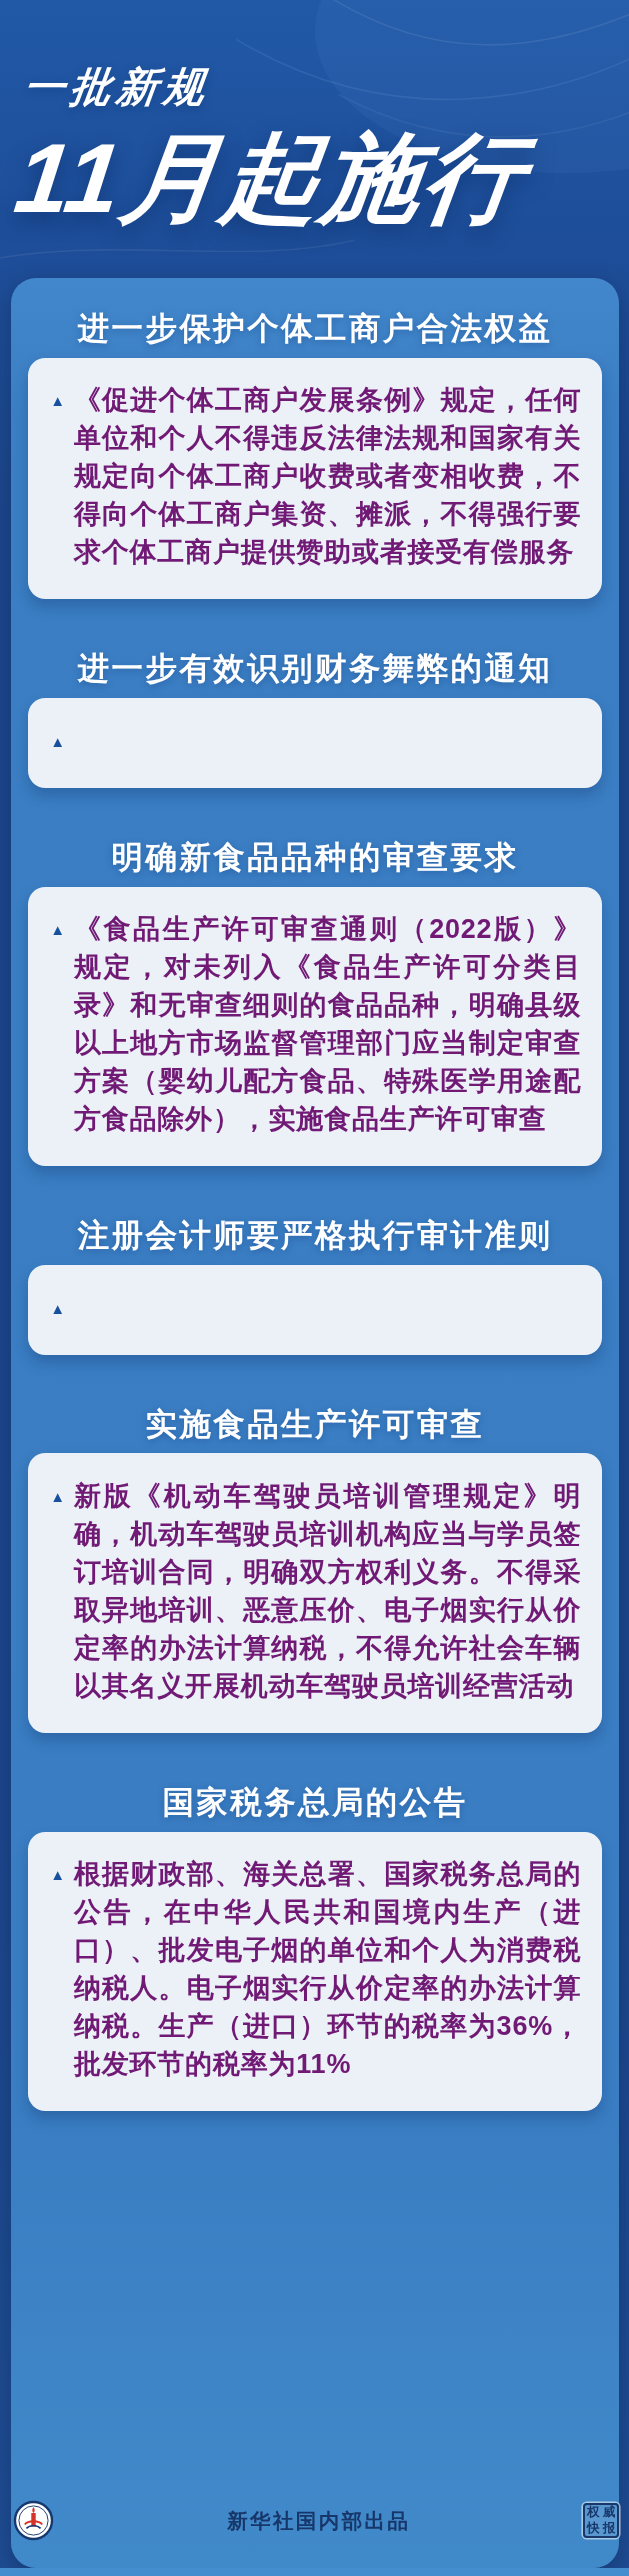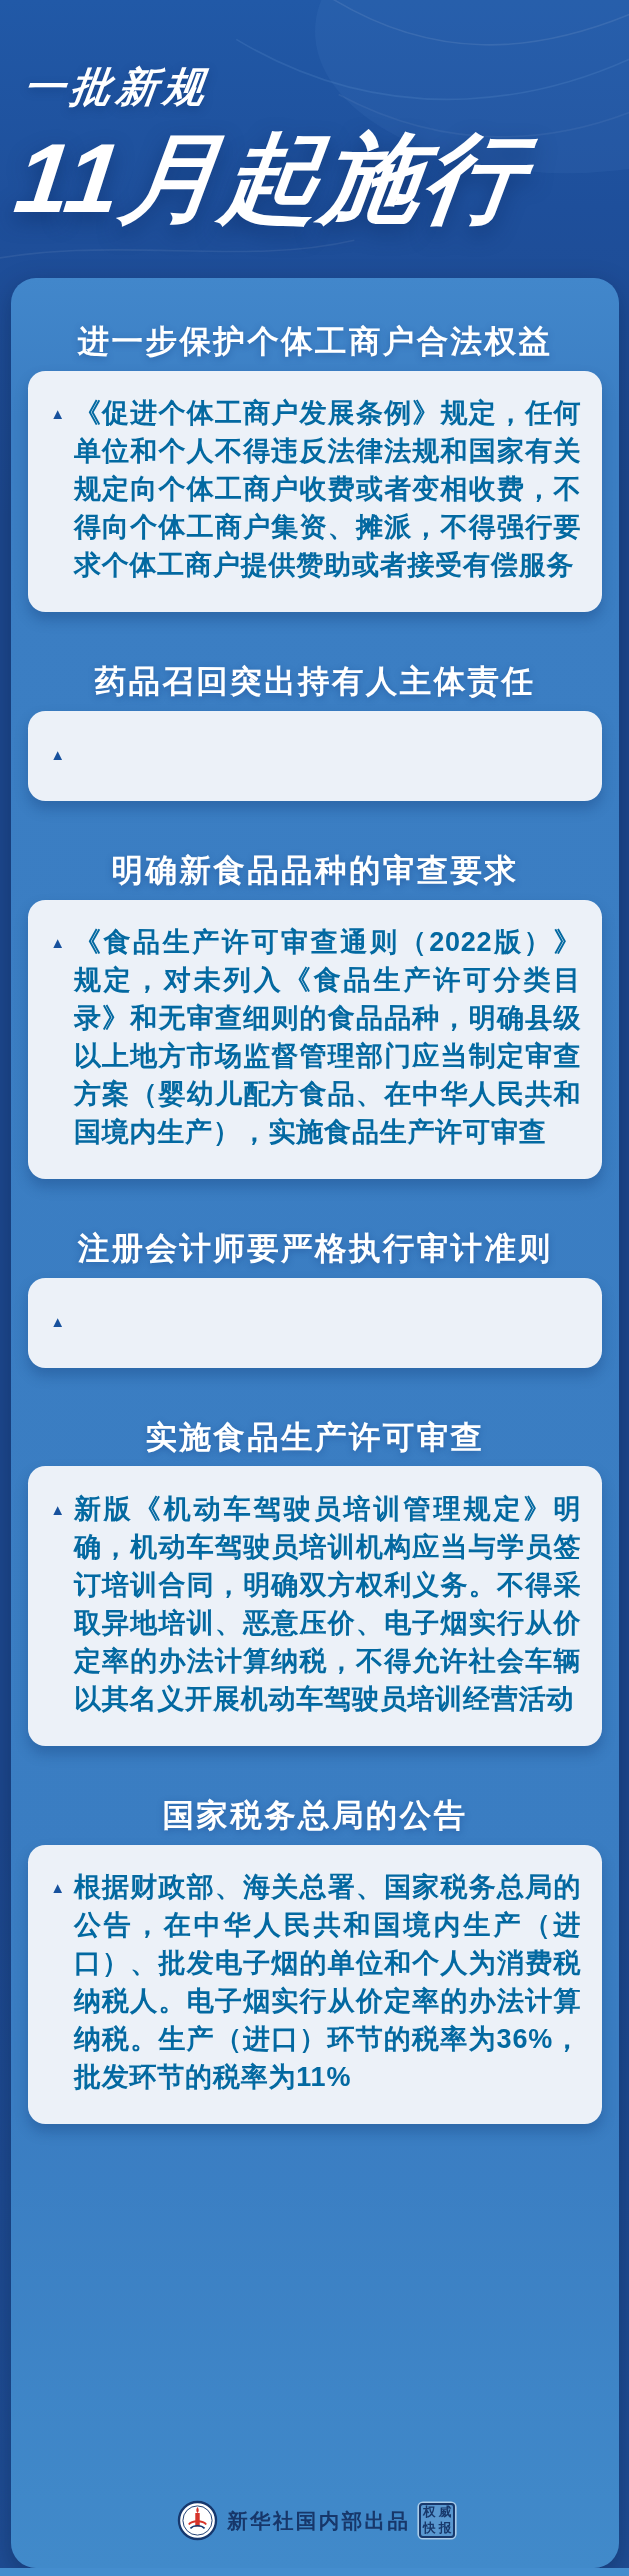--- a/index.html
+++ b/index.html
@@ -36,47 +36,47 @@
     padding-top:33px;
     box-shadow:0 7.9px 23.6px rgba(5,25,60,.35);
   }
   .section-title{
     margin:52px 0 11.8px;
     text-align:center;color:#fff;
     font-size:31.5px;line-height:35px;font-weight:800;
     letter-spacing:2.4px;
     text-shadow:0 2.4px 7px rgba(15,60,130,.4);
   }
-  .section:first-child .section-title{margin-top:13px;text-align:center;}
+  .section:first-child .section-title{margin-top:0;text-align:center;}
   .content-card{
     margin:0 17.3px;
     background:#ecf1f8;
     border-radius:17.3px;
     padding:23.6px 20.5px 28px 22px;
     box-shadow:0 7.9px 12.6px rgba(14,52,110,.30);
     display:flex;align-items:flex-start;
   }
   .bullet{
     flex:0 0 23.6px;
     color:#17519d;font-size:15px;line-height:38px;
     transform:translateY(0.8px);
   }
   .body-text{
     flex:1;margin:0;
-    color:#0369a1;
+    color:#701a75;
     font-size:27px;line-height:38px;
     font-weight:600;
     letter-spacing:0.8px;
     text-align:justify;
     text-justify:inter-character;
   }
   
   .footer-row{
     position:absolute;left:2px;right:0;bottom:27px;
-    display:flex;justify-content:center;align-items:center;gap:9px;
+    display:flex;justify-content:space-between;align-items:center;gap:9px;
   }
   .publisher{
     color:#17376a;font-size:20.5px;font-weight:700;letter-spacing:2.4px;
   }
   .stamp{
     width:31.5px;height:31.5px;
     border:2.4px solid #18386b;border-radius:3.9px;
     box-shadow:0 0 0 1.6px rgba(240,246,252,.6);
     display:grid;grid-template-columns:1fr 1fr;place-items:center;
     background:rgba(236,243,250,.15);
@@ -108,30 +108,30 @@
   <div class="big-card">
     <div id="sections">
         <section class="section">
           <h2 class="section-title">进一步保护个体工商户合法权益</h2>
           <div class="content-card">
             <span class="bullet">▲</span>
             <p class="body-text">《促进个体工商户发展条例》规定，任何单位和个人不得违反法律法规和国家有关规定向个体工商户收费或者变相收费，不得向个体工商户集资、摊派，不得强行要求个体工商户提供赞助或者接受有偿服务</p>
           </div>
         </section>
         <section class="section">
-          <h2 class="section-title">药品召回突出持有人主体责任</h2>
+          <h2 class="section-title">进一步有效识别财务舞弊的通知</h2>
           <div class="content-card">
             <span class="bullet">▲</span>
           </div>
         </section>
         <section class="section">
           <h2 class="section-title">明确新食品品种的审查要求</h2>
           <div class="content-card">
             <span class="bullet">▲</span>
-            <p class="body-text">《食品生产许可审查通则（2022版）》规定，对未列入《食品生产许可分类目录》和无审查细则的食品品种，明确县级以上地方市场监督管理部门应当制定审查方案（婴幼儿配方食品、在中华人民共和国境内生产），实施食品生产许可审查</p>
+            <p class="body-text">《食品生产许可审查通则（2022版）》规定，对未列入《食品生产许可分类目录》和无审查细则的食品品种，明确县级以上地方市场监督管理部门应当制定审查方案（婴幼儿配方食品、特殊医学用途配方食品除外），实施食品生产许可审查</p>
           </div>
         </section>
         <section class="section">
           <h2 class="section-title">注册会计师要严格执行审计准则</h2>
           <div class="content-card">
             <span class="bullet">▲</span>
           </div>
         </section>
         <section class="section">
           <h2 class="section-title">实施食品生产许可审查</h2>

